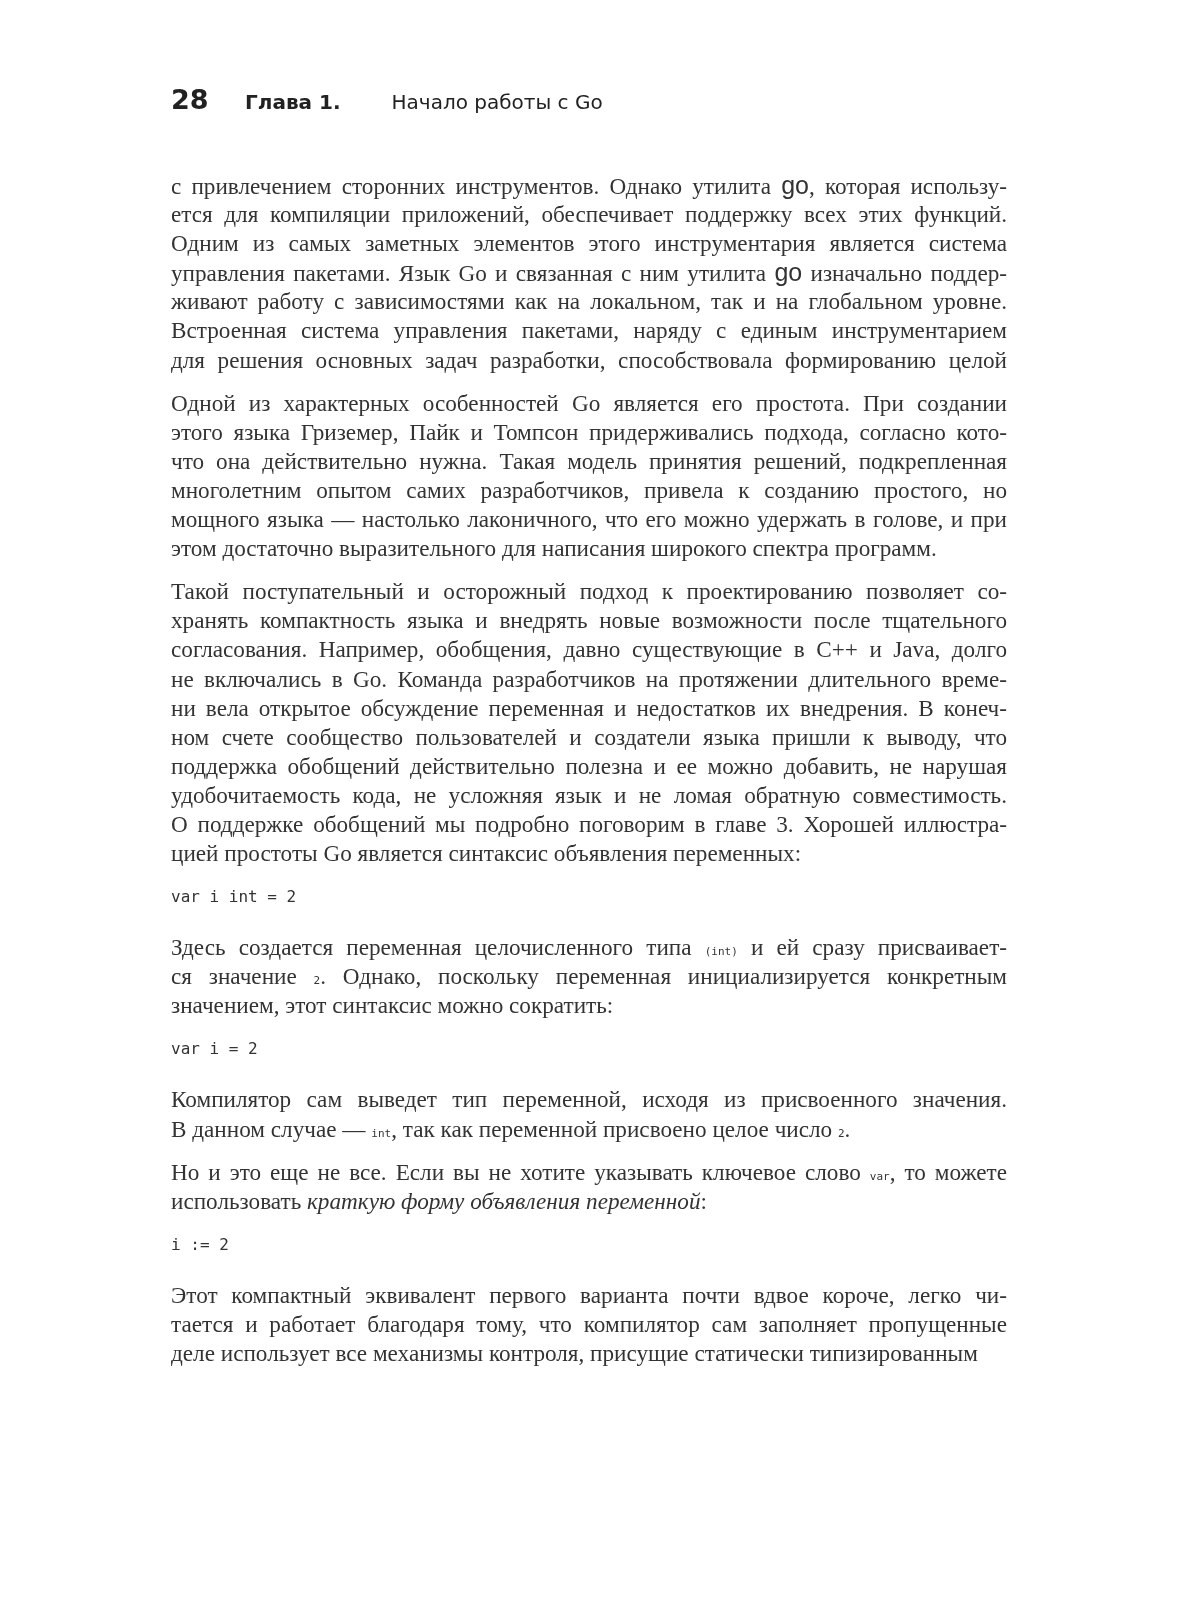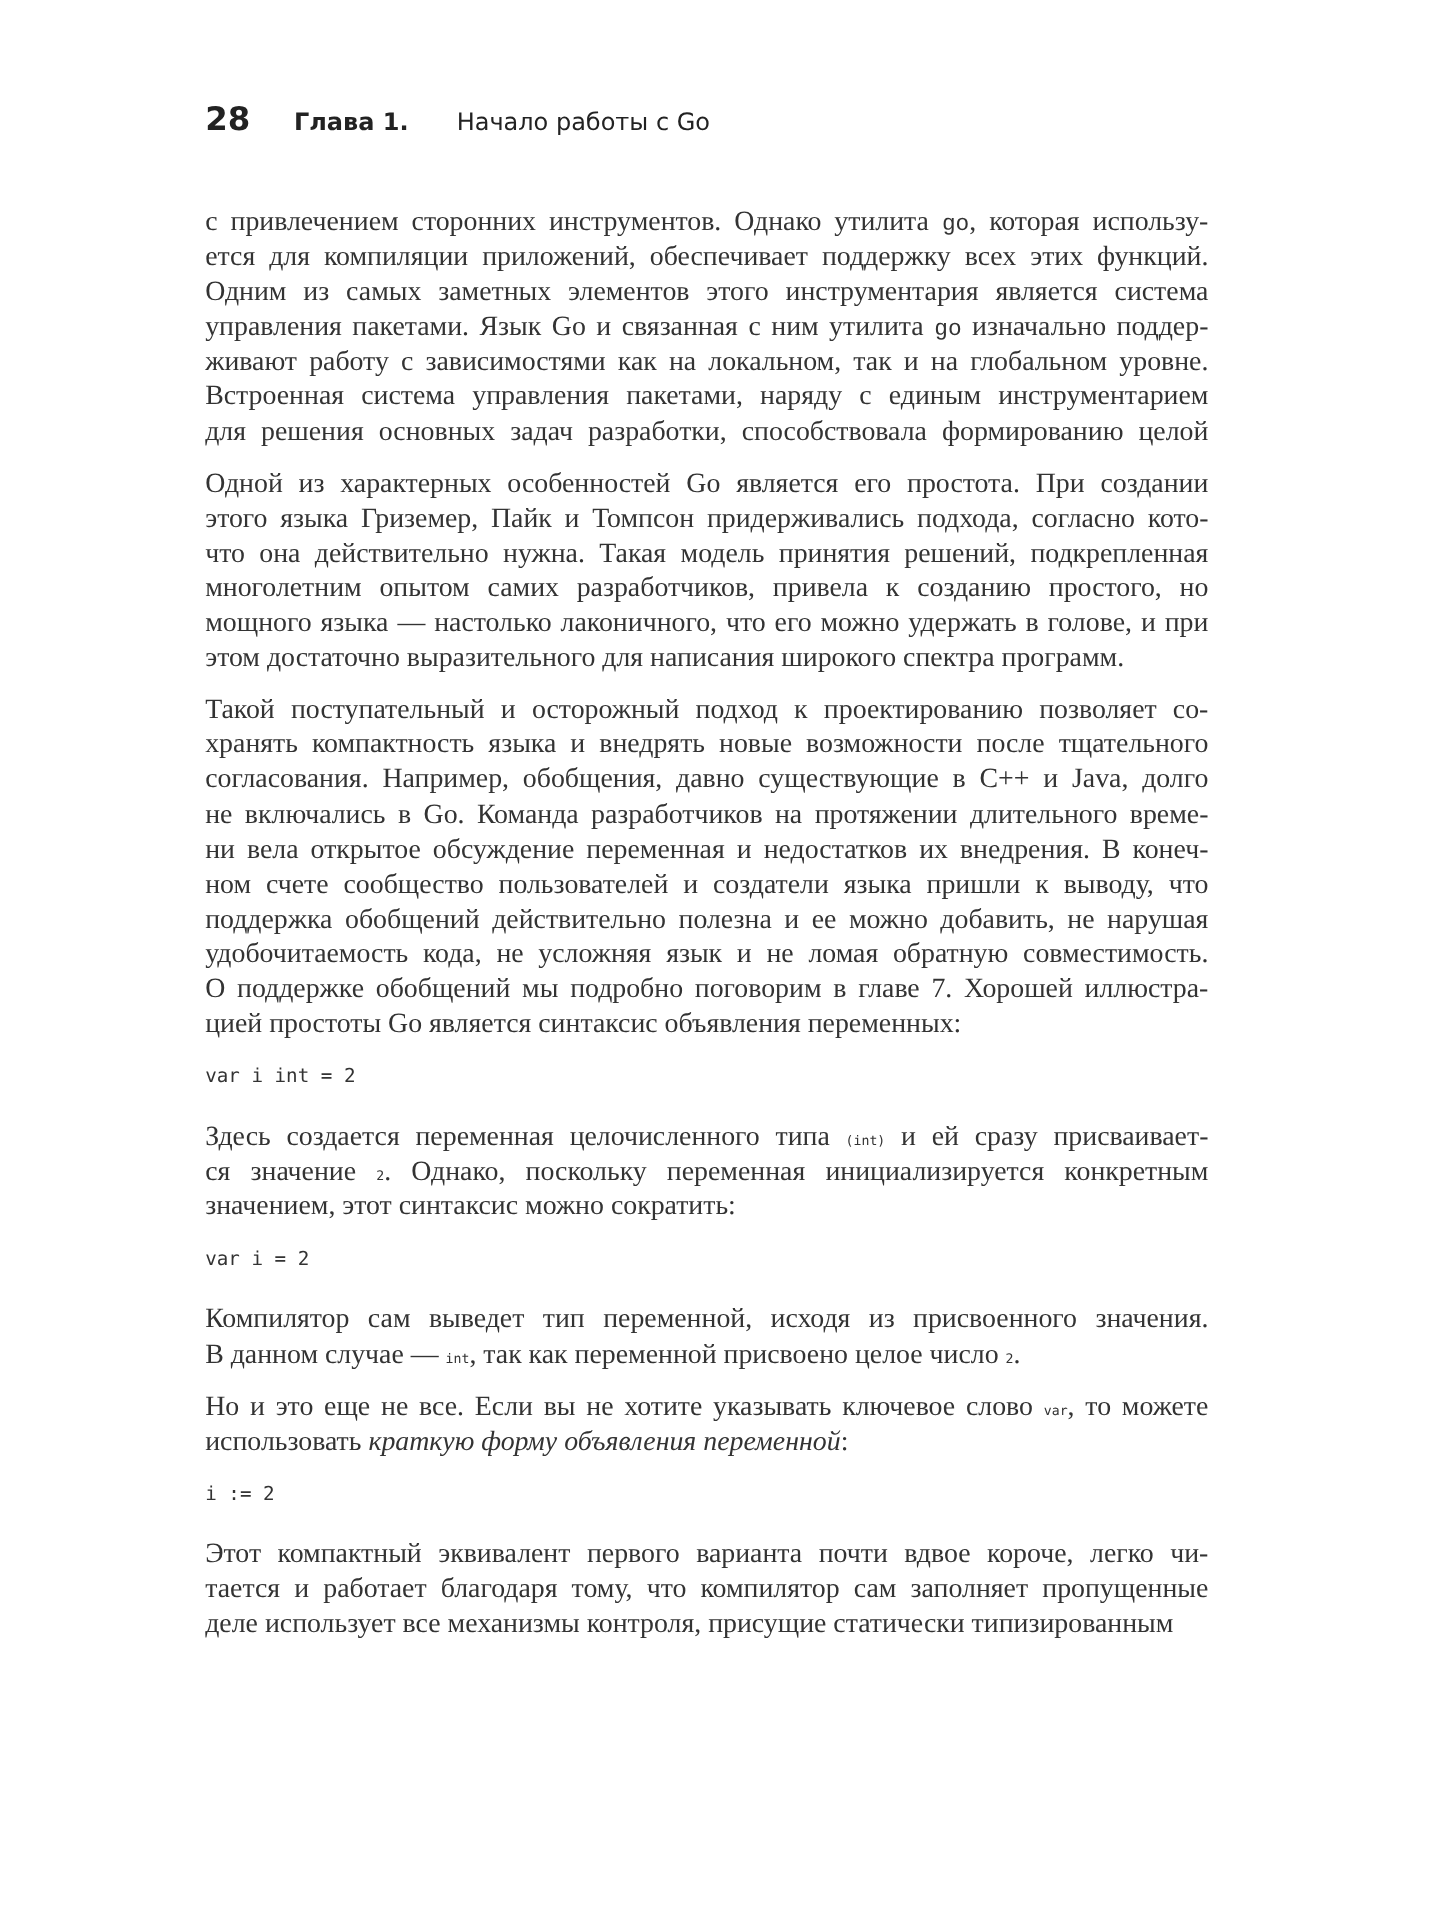--- a/index.html
+++ b/index.html
@@ -33,21 +33,21 @@
     }
     .page-number {
       font-size: 27px;
       font-weight: bold;
       width: 74px;
       letter-spacing: 0px;
     }
     .chapter-label {
       font-size: 20px;
       font-weight: bold;
-      margin-right: 12px;
+      margin-right: 23px;
     }
     .chapter-title {
       font-size: 20px;
       font-weight: normal;
       margin-left: 28px;
     }
     .body-text {
       position: absolute;
       top: 171px;
       left: 0;
@@ -77,22 +77,22 @@
       height: 29px;
       line-height: 29px;
       margin: 6px 0 22px 0;
       white-space: pre;
     }
     .ic {
       font-family: "DejaVu Sans Mono", "Liberation Mono", monospace;
       font-size: 11px;
     }
     .kw-sans {
-      font-family: Liberation Mono, monospace;
-      font-size: 19px;
+      font-family: Liberation Sans, sans-serif;
+      font-size: 25px;
     }
     .em {
       font-style: italic;
     }
   </style>
 </head>
 <body>
 
 <div class="page">
   <div class="running-head">
@@ -121,21 +121,21 @@
       </div>
     <div class="para">
         <span class="line">Такой поступательный и осторожный подход к проектированию позволяет со-</span>
         <span class="line">хранять компактность языка и внедрять новые возможности после тщательного</span>
         <span class="line">согласования. Например, обобщения, давно существующие в C++ и Java, долго</span>
         <span class="line">не включались в Go. Команда разработчиков на протяжении длительного време-</span>
         <span class="line">ни вела открытое обсуждение переменная и недостатков их внедрения. В конеч-</span>
         <span class="line">ном счете сообщество пользователей и создатели языка пришли к выводу, что</span>
         <span class="line">поддержка обобщений действительно полезна и ее можно добавить, не нарушая</span>
         <span class="line">удобочитаемость кода, не усложняя язык и не ломая обратную совместимость.</span>
-        <span class="line">О поддержке обобщений мы подробно поговорим в главе 7. Хорошей иллюстра-</span>
+        <span class="line">О поддержке обобщений мы подробно поговорим в главе 3. Хорошей иллюстра-</span>
         <span class="line last">цией простоты Go является синтаксис объявления переменных:</span>
       </div>
     <div class="code">var i int = 2</div>
     <div class="para">
         <span class="line">Здесь создается переменная целочисленного типа <span class="ic">(int)</span> и ей сразу присваивает-</span>
         <span class="line">ся значение <span class="ic">2</span>. Однако, поскольку переменная инициализируется конкретным</span>
         <span class="line last">значением, этот синтаксис можно сократить:</span>
       </div>
     <div class="code">var i = 2</div>
     <div class="para">

